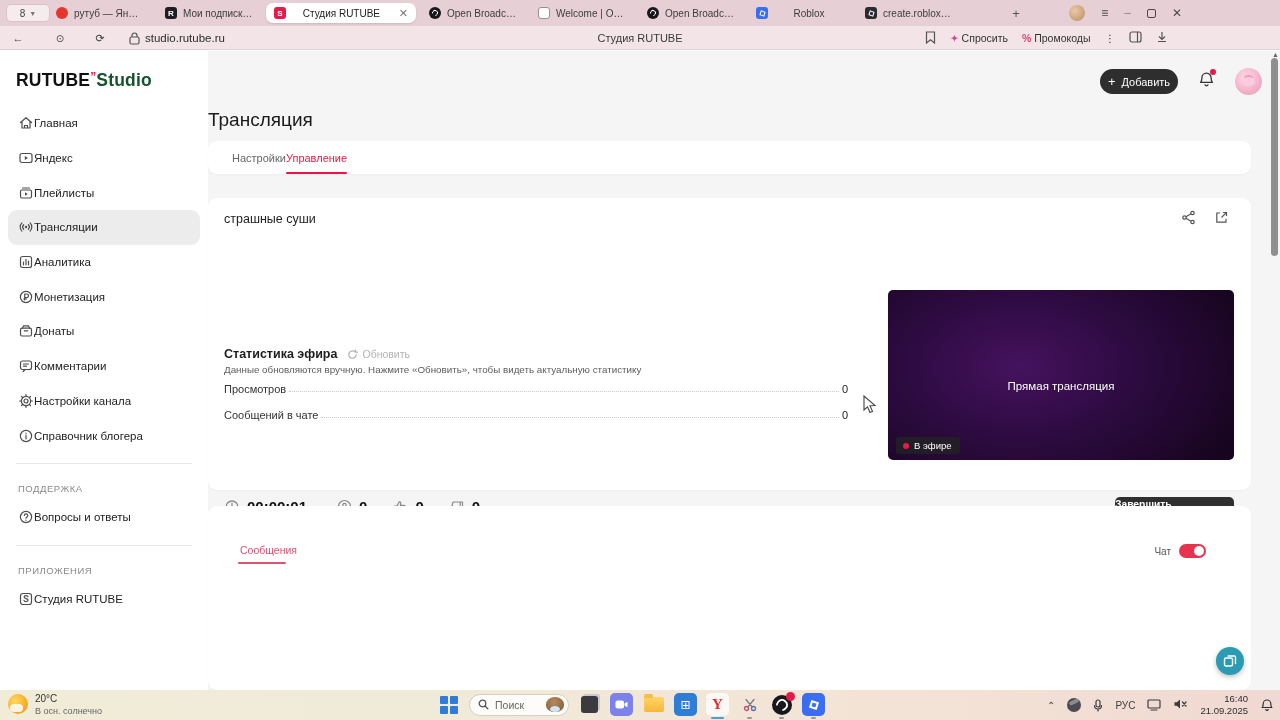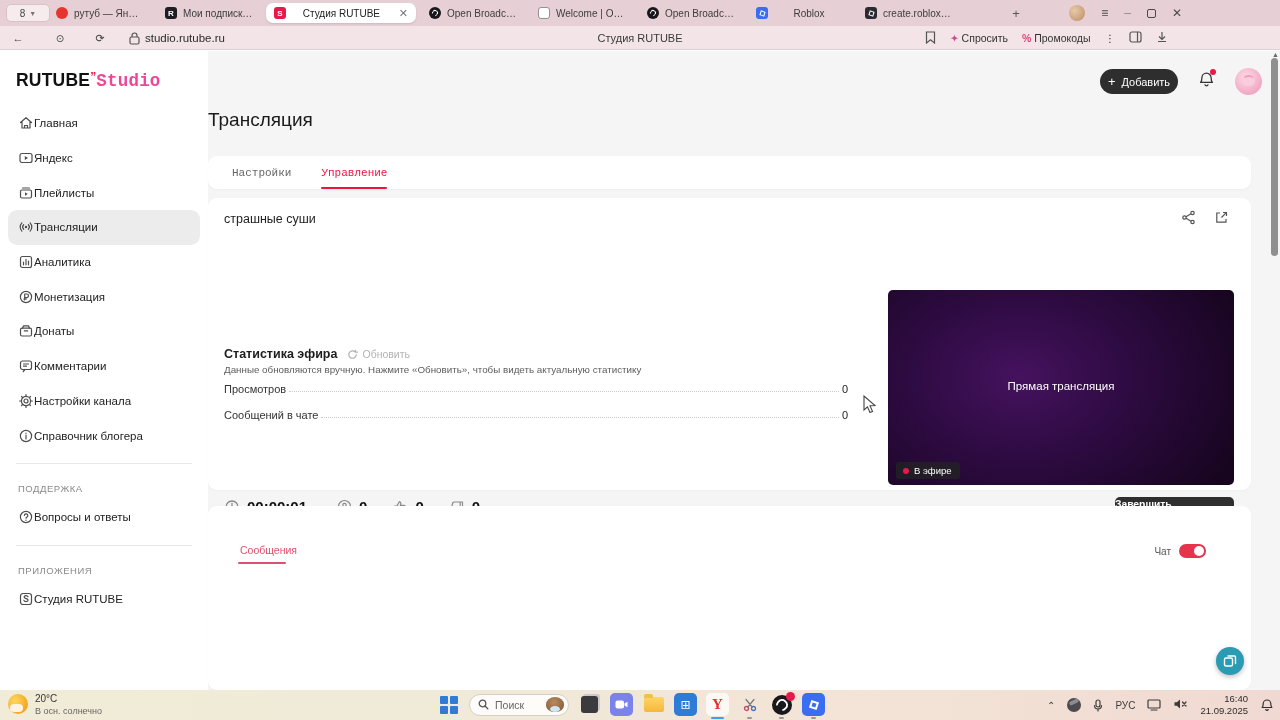--- a/index.html
+++ b/index.html
@@ -36,58 +36,58 @@
   .url-text { position:absolute; left:145px; top:0; height:24px; display:flex; align-items:center; font-size:11.5px; color:#2b2b2b; }
   .page-title-center { position:absolute; left:0; right:0; top:0; height:24px; display:flex; align-items:center; justify-content:center; font-size:11px; color:#3a3a3a; }
   .tb-right { position:absolute; right:112px; top:0; height:24px; display:flex; align-items:center; gap:14px; font-size:10.5px; color:#333; }
   .promo-pct { color:#e0447c; font-weight:bold; }
   .spark { color:#d24a8e; }
 
   
   .page { position:absolute; left:0; top:51px; width:1280px; height:639px; background:#f6f5f5; }
   .sidebar { position:absolute; left:0; top:0; width:208px; height:639px; background:#fff; }
   .logo { position:absolute; left:16px; top:19px; font-size:17.5px; font-weight:800; letter-spacing:.2px; }
-  .logo .l1 { color:#111; } .logo .star { color:#ed1441; font-size:12px; vertical-align:top; } .logo .l2 { color:#ec4899;font-family:Liberation Mono, monospace; }
+  .logo .l1 { color:#111; } .logo .star { color:#ed1441; font-size:12px; vertical-align:top; } .logo .l2 { color:#14532d; }
   .nav { position:absolute; left:0; top:55px; width:208px; }
   .nav-item { height:34.7px; margin:0 8px; padding:0 10px; border-radius:9px; display:flex; align-items:center; font-size:11.5px; color:#222; }
   .nav-item.active { background:#ececec; }
   .nav-item svg { flex:0 0 auto; }
   .nav-div { height:1px; background:#e8e8e8; margin:10px 16px; }
   .nav-head { padding:9px 18px 6px; font-size:9.5px; letter-spacing:.5px; color:#8a8a8a; }
   .icn { stroke:#4d4d4d; fill:none; stroke-width:1.2; stroke-linecap:round; stroke-linejoin:round; }
 
   .hdr-right { position:absolute; right:18px; top:17px; display:flex; align-items:center; gap:20px; }
   .add-btn { width:78px; height:25px; background:#2e2e2e; border-radius:14px; color:#fff; font-size:11px; display:flex; align-items:center; justify-content:center; gap:6px; }
   .bell { position:relative; color:#333; }
   .bell .dot { position:absolute; right:-1px; top:-2px; width:6px; height:6px; background:#e6194b; border-radius:50%; }
   .avatar-big { width:27px; height:27px; border-radius:50%; background:radial-gradient(circle at 40% 35%,#ffd9e6,#f3b0c8 60%,#e79ab6); position:relative; overflow:hidden; }
   .avatar-big::after { content:""; position:absolute; left:7px; top:9px; width:13px; height:9px; border-radius:50%; background:#f9cddd; box-shadow:0 -4px 0 -2px #ef9fbd; }
 
   .main-title { position:absolute; left:208px; top:58px; font-size:19px; font-weight:500; color:#1b1b1b; }
 
   .card { position:absolute; background:#fff; border-radius:9px; box-shadow:0 1px 2px rgba(0,0,0,.03); }
-  .card-tabs { left:208px; top:105px; width:1043px; height:33px; display:flex; align-items:center; gap:30px; padding:0 24px;font-family:Liberation Mono, monospace; }
+  .card-tabs { left:208px; top:90px; width:1043px; height:33px; display:flex; align-items:center; padding:0 24px; }
   .ctab { position:relative; font-size:11px; color:#666; height:33px; display:flex; align-items:center; }
   .ctab.active { color:#ed1441; }
   .ctab.active::after { content:""; position:absolute; left:0; right:0; bottom:0; height:2px; background:#ed1441; border-radius:2px; }
 
   .card-content { left:208px; top:147px; width:1043px; height:292px; }
   .stream-title { position:absolute; left:16px; top:14px; font-size:12.5px; color:#222; }
   .corner-icons { position:absolute; right:22px; top:12px; display:flex; gap:18px; color:#555; }
   .stats-title-row { position:absolute; left:16px; top:149px; display:flex; align-items:center; gap:10px; }
   .stats-title { font-size:12.5px; font-weight:bold; color:#1d1d1d; }
   .refresh-link { display:flex; align-items:center; gap:4px; font-size:10.5px; color:#b3b3b3; }
   .stats-hint { position:absolute; left:16px; top:166px; font-size:9.8px; color:#5c5c5c; }
   .stat-row { position:absolute; left:16px; width:624px; display:flex; align-items:flex-end; font-size:11px; color:#333; }
   .stat-row .dots { flex:1; border-bottom:1.5px dotted #c9c9c9; margin:0 3px 3px; }
   .stat-row .val { color:#222; }
   .counters { position:absolute; left:16px; top:300px; display:flex; align-items:center; color:#111; }
   .cnt { display:flex; align-items:center; gap:7px; font-size:15px; font-weight:bold; }
   .cnt svg { color:#8a8a8a; }
-  .player { position:absolute; left:680px; top:92px; width:346px; height:195px; border-radius:5px; background:radial-gradient(ellipse 70% 90% at 38% 45%, #45125e 0%, #2e0b42 45%, #17051f 100%); }
+  .player { position:absolute; left:680px; top:92px; width:346px; height:170px; border-radius:5px; background:radial-gradient(ellipse 70% 90% at 38% 45%, #45125e 0%, #2e0b42 45%, #17051f 100%); }
   .player-text { position:absolute; left:0; right:0; top:90px; text-align:center; color:#fff; font-size:11.5px; }
   .live-badge { position:absolute; left:8px; bottom:6px; background:rgba(34,32,38,.92); border-radius:3px; padding:3px 8px 3px 7px; display:flex; align-items:center; gap:5px; color:#fff; font-size:9.5px; }
   .live-badge .rd { width:6px; height:6px; border-radius:50%; background:#e6194b; }
   .finish-btn { position:absolute; left:907px; top:299px; width:119px; height:25px; background:#2f2f2f; border-radius:5px; color:#fff; font-size:10.3px; font-weight:600; display:flex; align-items:center; justify-content:center; }
 
   .card-messages { left:208px; top:455px; width:1043px; height:184px; }
   .msg-tab { position:absolute; left:32px; top:38px; font-size:10.5px; color:#e0506e; }
   .msg-underline { position:absolute; left:30px; top:56px; width:48px; height:2px; background:#d9556f; border-radius:2px; }
   .chat-toggle-row { position:absolute; right:45px; top:38px; display:flex; align-items:center; gap:8px; }
   .chat-label { font-size:10px; color:#555; }

